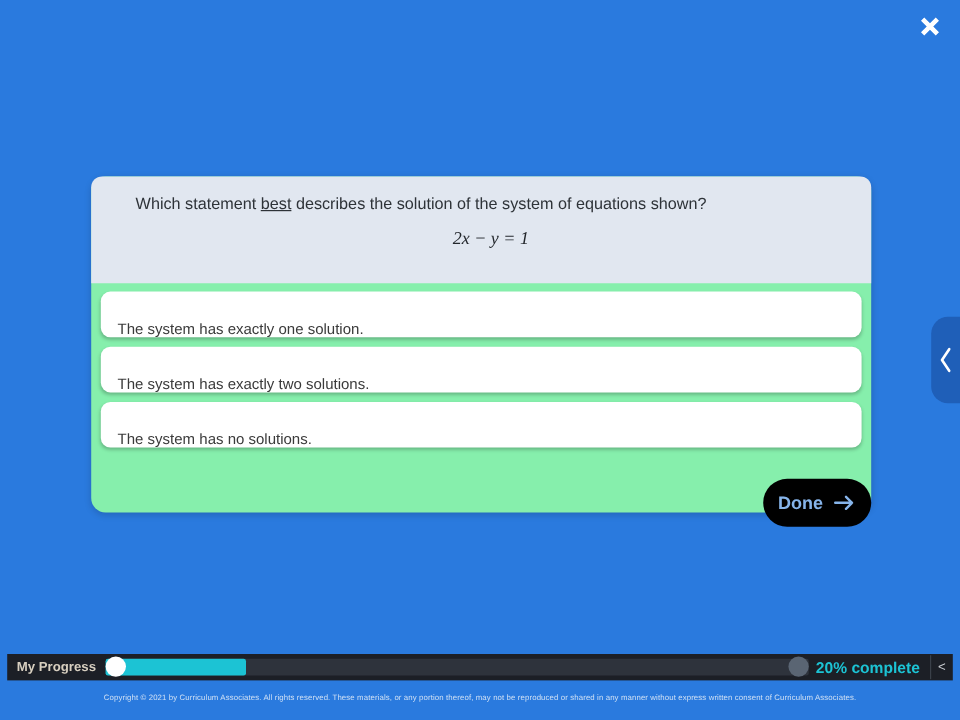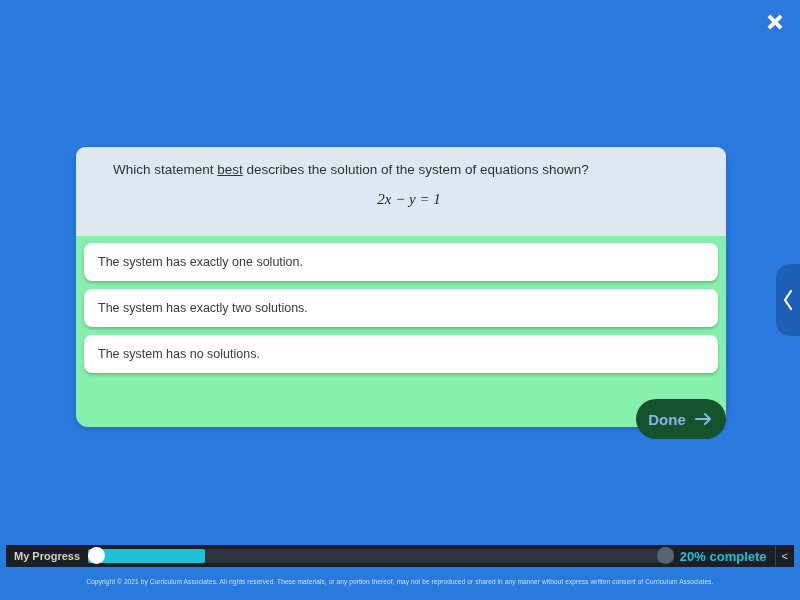--- a/index.html
+++ b/index.html
@@ -102,39 +102,39 @@
     left: 8px;
     top: 96px;
     width: 634px;
   }
   .choice {
     height: 38px;
     background: #ffffff;
     border-radius: 8px;
     margin-bottom: 8px;
     display: flex;
-    align-items: center;
+    align-items: flex-end;
     box-shadow: 0 2px 3px rgba(0,0,0,0.22);
     cursor: pointer;
     box-sizing: border-box;
   }
   .choice-label {
     padding-left: 14px;
     font-size: 12.5px;
     color: #3a3a3a;
   }
 
   
   .done-btn {
     position: absolute;
     left: 636px;
     top: 399px;
     width: 90px;
     height: 40px;
-    background: #14532d;
+    background: #000000;
     border-radius: 20px;
     display: flex;
     align-items: center;
     justify-content: center;
     gap: 8px;
     cursor: default;
   }
   .done-label {
     font-size: 15px;
     font-weight: bold;

